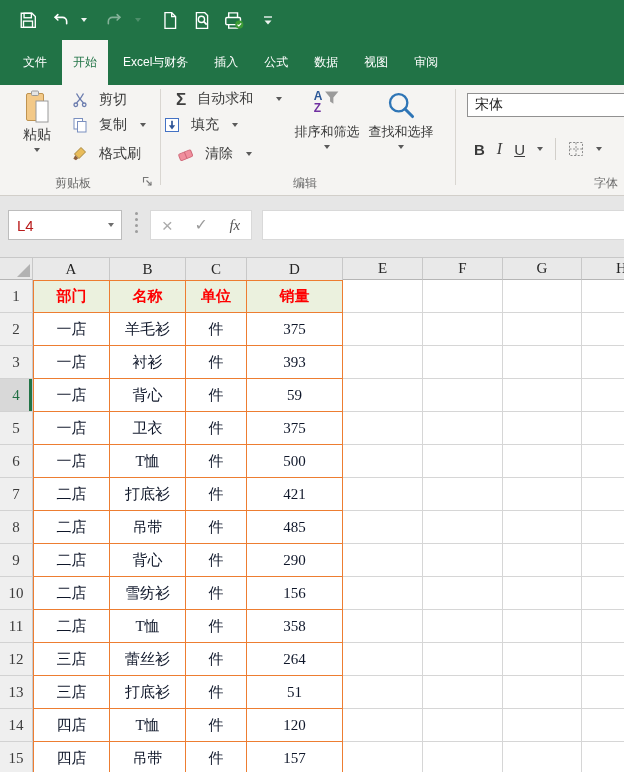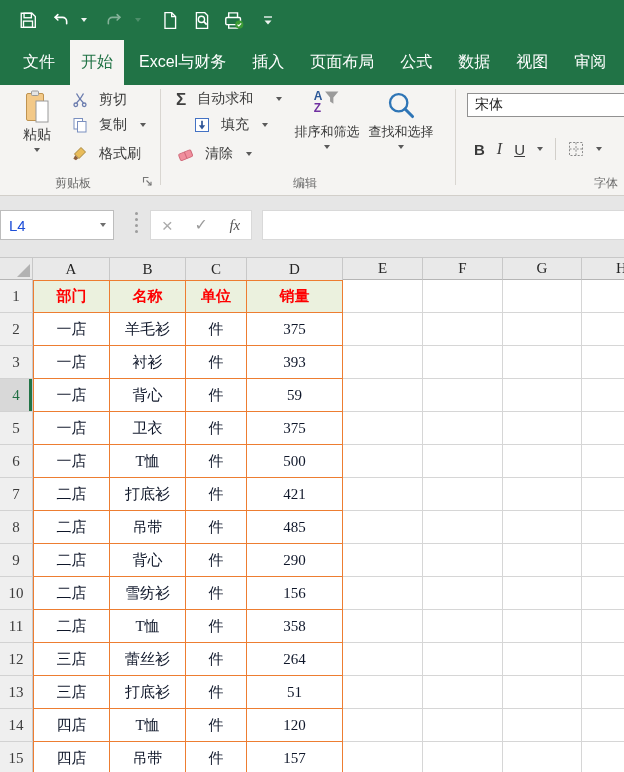--- a/index.html
+++ b/index.html
@@ -14,21 +14,21 @@
   .chev { display:inline-block; width:0; height:0;
           border-left:3.5px solid transparent; border-right:3.5px solid transparent;
           border-top:4px solid #5a5a5a; }
   .chev.w { border-top-color:rgba(255,255,255,.92); }
   .chev.w.dim { border-top-color:rgba(255,255,255,.45); }
   .dim { opacity:.45; }
 
   
   .tabs { position:absolute; top:40px; left:0; right:0; height:45px; background:#217346;
           display:flex; align-items:stretch; padding-left:12px; }
-  .tab { color:#fff; font-size:16px; padding:0 11px; margin-right:4px;
+  .tab { color:#fff; font-size:12px; padding:0 11px; margin-right:4px;
          display:flex; align-items:center; white-space:nowrap; cursor:default; }
   .tab.active { background:#f5f4f2; color:#217346; }
 
   
   .ribbon { position:absolute; top:85px; left:0; right:0; height:110px; background:#f5f4f2;
             border-bottom:1px solid #d2cfca; font-size:14px; color:#3b3b3b; }
   .gsep { position:absolute; top:4px; bottom:10px; width:1px; background:#d9d6d1; }
   .glabel { position:absolute; bottom:3px; font-size:12px; color:#6a6a6a; text-align:center; white-space:nowrap; }
   .paste { position:absolute; left:12px; top:5px; width:50px; display:flex; flex-direction:column; align-items:center;justify-content:flex-end; }
   .paste .lbl { margin-top:2px; }
@@ -46,23 +46,23 @@
              border:1px solid #919191; display:flex; align-items:center; padding-left:7px; font-size:14px; color:#222; }
   .biu { position:absolute; left:474px; top:53px; display:flex; align-items:center; gap:12px; }
   .biu .b { font-weight:bold; font-size:15px; }
   .biu .i { font-style:italic; font-family:"Liberation Serif", serif; font-size:16px; }
   .biu .u { text-decoration:underline; font-size:15px; }
   .vline { width:1px; height:22px; background:#d2cfca; }
 
   
   .formula { position:absolute; top:196px; left:0; right:0; height:61px; background:#e6e6e6;
              border-bottom:1px solid #c8c8c8; }
-  .namebox { position:absolute; left:0; top:14px; width:104px; height:28px; background:#fff;
+  .namebox { position:absolute; left:8px; top:14px; width:104px; height:28px; background:#fff;
              border:1px solid #bdbdbd; display:flex; align-items:center; padding-left:8px;
-             font-size:15px; color:#1d4ed8; }
+             font-size:15px; color:#b91c1c; }
   .namebox .chev { position:absolute; right:7px; top:12px; border-top-color:#6e6e6e; }
   .grip { position:absolute; left:135px; top:16px; display:flex; flex-direction:column; gap:3px; }
   .grip i { width:3px; height:3px; border-radius:50%; background:#9d9d9d; }
   .fxbox { position:absolute; left:150px; top:14px; width:100px; height:28px; background:#fff;
            border:1px solid #d9d9d9; display:flex; align-items:center; justify-content:space-around; }
   .fxbox .x { color:#ababab; font-size:19px; line-height:1; }
   .fxbox .ok { color:#9b9b9b; font-size:16px; line-height:1; }
   .fxbox .fx { color:#555; font-size:15px; font-style:italic; font-family:"Liberation Serif", serif; }
   .fbar { position:absolute; left:262px; top:14px; width:362px; height:28px; background:#fff;
           border:1px solid #d9d9d9; border-right:none; }
@@ -147,21 +147,20 @@
         <path d="M2.5 5.5 h7 L6 9.5 z" fill="rgba(255,255,255,.92)"></path>
       </svg>
     </div>
   </div>
 
   <div class="tabs" id="tabs">
       <div class="tab">文件</div>
       <div class="tab active">开始</div>
       <div class="tab">Excel与财务</div>
       <div class="tab">插入</div>
-      <div class="tab">页面布局</div>
       <div class="tab">公式</div>
       <div class="tab">数据</div>
       <div class="tab">视图</div>
       <div class="tab">审阅</div>
     </div>
 
   <div class="ribbon">
 
     <div class="paste">
       <svg width="27" height="34" viewBox="0 0 26 34">
@@ -210,21 +209,21 @@
     </div>
 
     <div class="gsep" style="left:160px;"></div>
 
     <div class="sbtn" style="left:176px; top:5px;">
       <span class="sigma">Σ</span>
       <span>自动求和</span>
       <span class="chev" style="margin-left:12px"></span>
     </div>
 
-    <div class="sbtn" style="left:194px; top:31px;">
+    <div class="sbtn" style="left:164px; top:31px;">
       <svg width="16" height="16" viewBox="0 0 16 16">
         <rect x="1.5" y="1.5" width="13" height="13" fill="#fff" stroke="#4472c4"></rect>
         <path d="M8 3.8 V9" stroke="#2f5597" stroke-width="1.7"></path>
         <path d="M4.8 8.2 h6.4 L8 12.4 z" fill="#2f5597"></path>
       </svg>
       <span>填充</span>
       <span class="chev"></span>
     </div>
 
     <div class="sbtn" style="left:177px; top:60px;">

